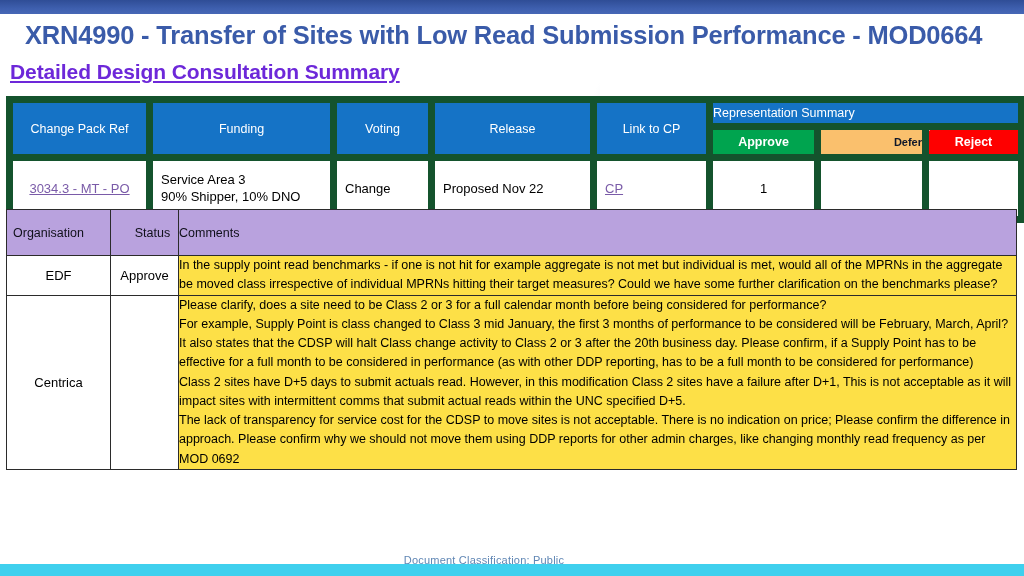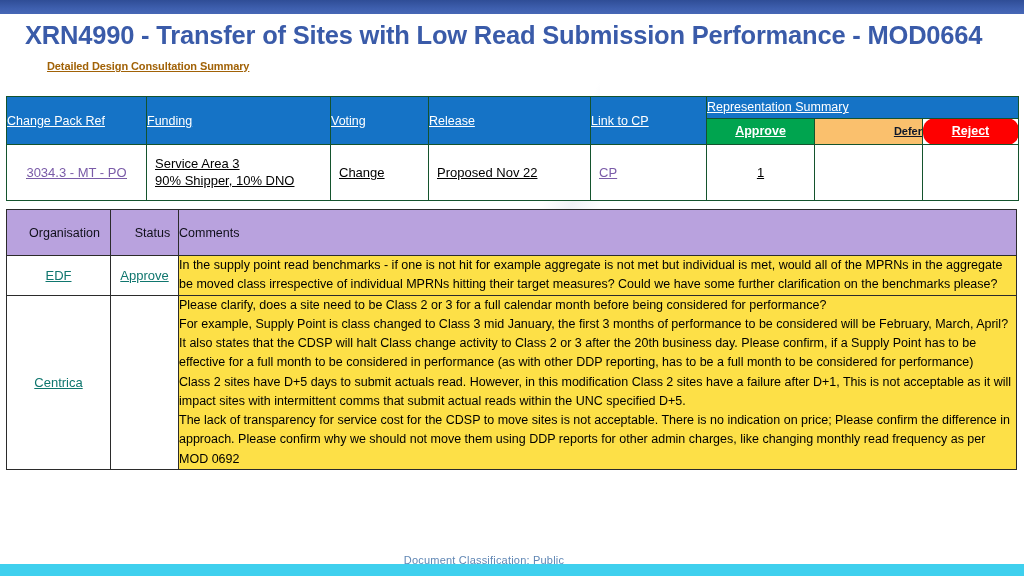--- a/index.html
+++ b/index.html
@@ -58,49 +58,47 @@
     font-weight: bold;
     color: #3a5ba9;
     letter-spacing: -0.2px;
     white-space: nowrap;
     line-height: 1.1;
   }
   .deck-subtitle {
     position: absolute;
     left: 10px;
     top: 60px;
-    font-size: 11px;
+    font-size: 21px;
     font-weight: bold;
-    color: #a16207;
+    color: #6d28d9;
     text-decoration: underline;
     letter-spacing: -0.1px;
-    margin-left: 37px;
   }
 
   
   .summary-table {
     position: absolute;
     left: 6px;
     top: 96px;
     width: 1012px;
     border-collapse: collapse;
     table-layout: fixed;
     font-size: 12.5px;
   }
   .summary-table td, .summary-table th {
-    border: 1px solid #14532d;
+    border: 7px solid #14532d;
     padding: 0;
     vertical-align: middle;
-    text-decoration: underline;
   }
   .sum-head {
     background: #1573c6;
     color: #ffffff;
     font-weight: normal;
-    text-align: left;
+    text-align: center;
     padding: 4px 8px 4px 8px;
     height: 47px;
     font-size: 12.5px;
   }
   .sum-head-center {
     background: #1573c6;
     color: #ffffff;
     font-weight: normal;
     text-align: left;
     padding: 3px 0 3px 10px;
@@ -162,28 +160,27 @@
   .cmt-head {
     background: #b9a2de;
     color: #10101a;
     font-weight: normal;
     height: 45px;
     font-size: 12.5px;
     padding: 14px 0 4px 10px;
     text-align: left;
     vertical-align: middle;
   }
-  .cmt-head.c-org { text-align: center; padding-left: 12px; }
+  .cmt-head.c-org { text-align: left; padding-left: 6px; }
   .cmt-head.c-sta { text-align: center; padding-left: 16px; }
   .org-cell, .status-cell {
     text-align: center;
     background: #ffffff;
-    color: #0f766e;
+    color: #000000;
     font-size: 13px;
-    text-decoration: underline;
   }
   .comment-cell {
     background: #fde047;
     color: #000;
     font-size: 12.5px;
     line-height: 1.54;
     padding: 4px 8px 4px 9px;
     text-align: left;
     vertical-align: top;
   }

